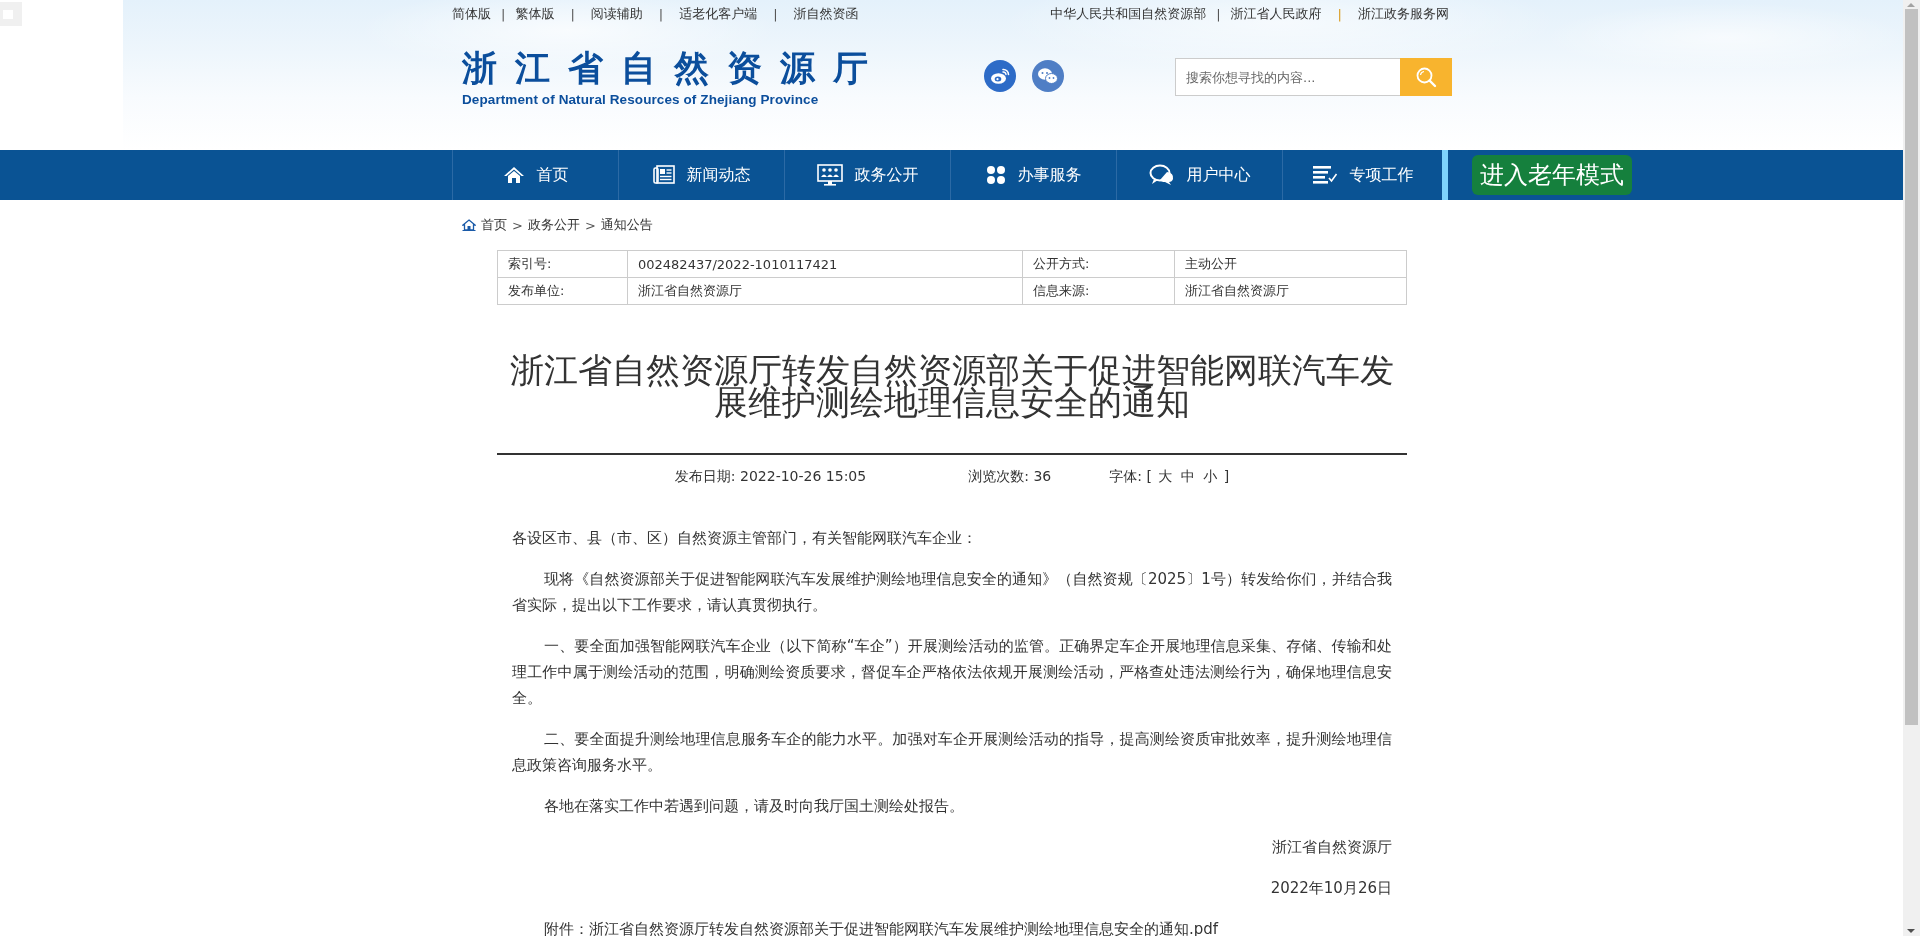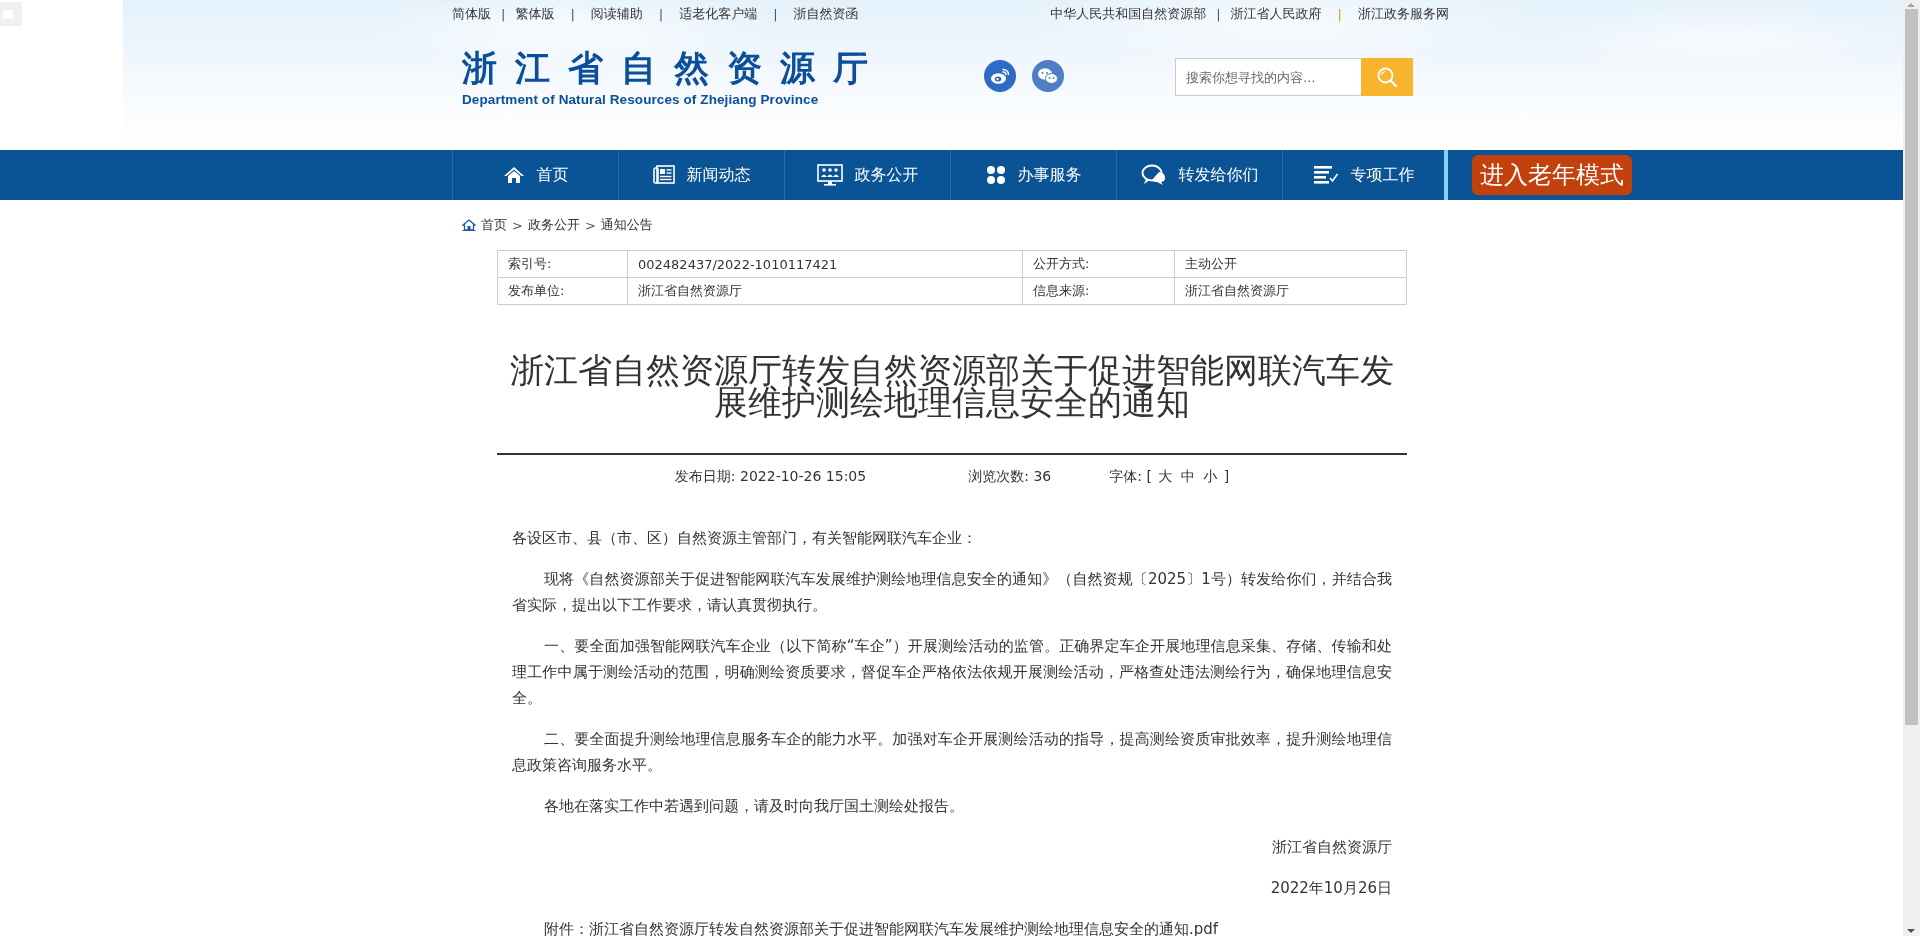--- a/index.html
+++ b/index.html
@@ -45,40 +45,40 @@
   .logo-en { font-size: 13.5px; font-weight: bold; color: #0b4e9c; margin-top: 4px; font-family: "Liberation Sans", sans-serif; letter-spacing: 0.1px; }
 
   
   .social { position: absolute; top: 60px; display: flex; }
   .weibo { left: 984px; position: absolute; background: #2d6bc7; }
   .wechat { left: 1032px; position: absolute; background: #4f7ec5; }
 
   
   .search { position: absolute; left: 1175px; top: 58px; display: flex; }
   .search input {
-    width: 186px; height: 38px; border: 1px solid #cccccc; border-right: none; padding: 0 10px;
+    width: 225px; height: 38px; border: 1px solid #cccccc; border-right: none; padding: 0 10px;
     font-size: 13px; color: #666; font-family: "DejaVu Sans", sans-serif; outline: none; background: #fff;
   }
   .search input::placeholder { color: #666; }
   .search button {
     width: 52px; height: 38px; background: #f8b42e; border: none; cursor: pointer;
     display: flex; align-items: center; justify-content: center;
   }
 
   
   .nav { position: absolute; left: 0; top: 150px; width: 1903px; height: 50px; background: #0a5394; }
   .nav-inner { position: absolute; left: 452px; top: 0; height: 50px; display: flex; }
   .nav-item {
     width: 166px; height: 50px; display: flex; align-items: center; justify-content: center;
     color: #fff; font-size: 16px; cursor: pointer; border-left: 1px solid #2c6aa5; position: relative;
   }
-  .nav-item:last-of-type { border-right: 4px solid #7dd3fc; }
+  .nav-item:last-of-type { border-right: 6px solid #7dd3fc; }
   .nav-item .ico { margin-right: 12px; display: flex; align-items: center; }
   .elder-btn {
-    position: absolute; left: 1472px; top: 5px; width: 160px; height: 40px; background: #c2410c;
+    position: absolute; left: 1472px; top: 5px; width: 160px; height: 40px; background: #15803d;
     border-radius: 6px; color: #fff; font-size: 24px; display: flex; align-items: center; justify-content: center;
     cursor: pointer; letter-spacing: 0px;
   }
 
   
   .breadcrumb { position: absolute; left: 462px; top: 216px; font-size: 13px; color: #333; display: flex; align-items: center; }
   .breadcrumb a { color: #333; text-decoration: none; cursor: pointer; }
   .breadcrumb .gt { margin: 0 5px; color: #555; }
   .breadcrumb .home-ico { margin-right: 5px; display: flex; }
 
@@ -237,21 +237,21 @@
       <span>办事服务</span>
     </div>
     <div class="nav-item">
       <span class="ico">
         <svg width="26" height="22" viewBox="0 0 26 22">
           <ellipse cx="11" cy="9" rx="9.5" ry="7.5" fill="none" stroke="#fff" stroke-width="2"></ellipse>
           <path d="M5 15 L3 20 L9 16" fill="#fff"></path>
           <path d="M18 8 Q25 9 24 15 Q23 18 20 18 L22 21 L16 18 Q12 18 11 16" fill="#fff"></path>
         </svg>
       </span>
-      <span>转发给你们</span>
+      <span>用户中心</span>
     </div>
     <div class="nav-item">
       <span class="ico">
         <svg width="26" height="20" viewBox="0 0 26 20">
           <rect x="1" y="1" width="18" height="2.6" fill="#fff"></rect>
           <rect x="1" y="6" width="15" height="2.6" fill="#fff"></rect>
           <rect x="1" y="11" width="12" height="2.6" fill="#fff"></rect>
           <rect x="1" y="16" width="15" height="2.6" fill="#fff"></rect>
           <path d="M17 13 L19.5 16 L24.5 9" stroke="#fff" stroke-width="1.6" fill="none"></path>
         </svg>

